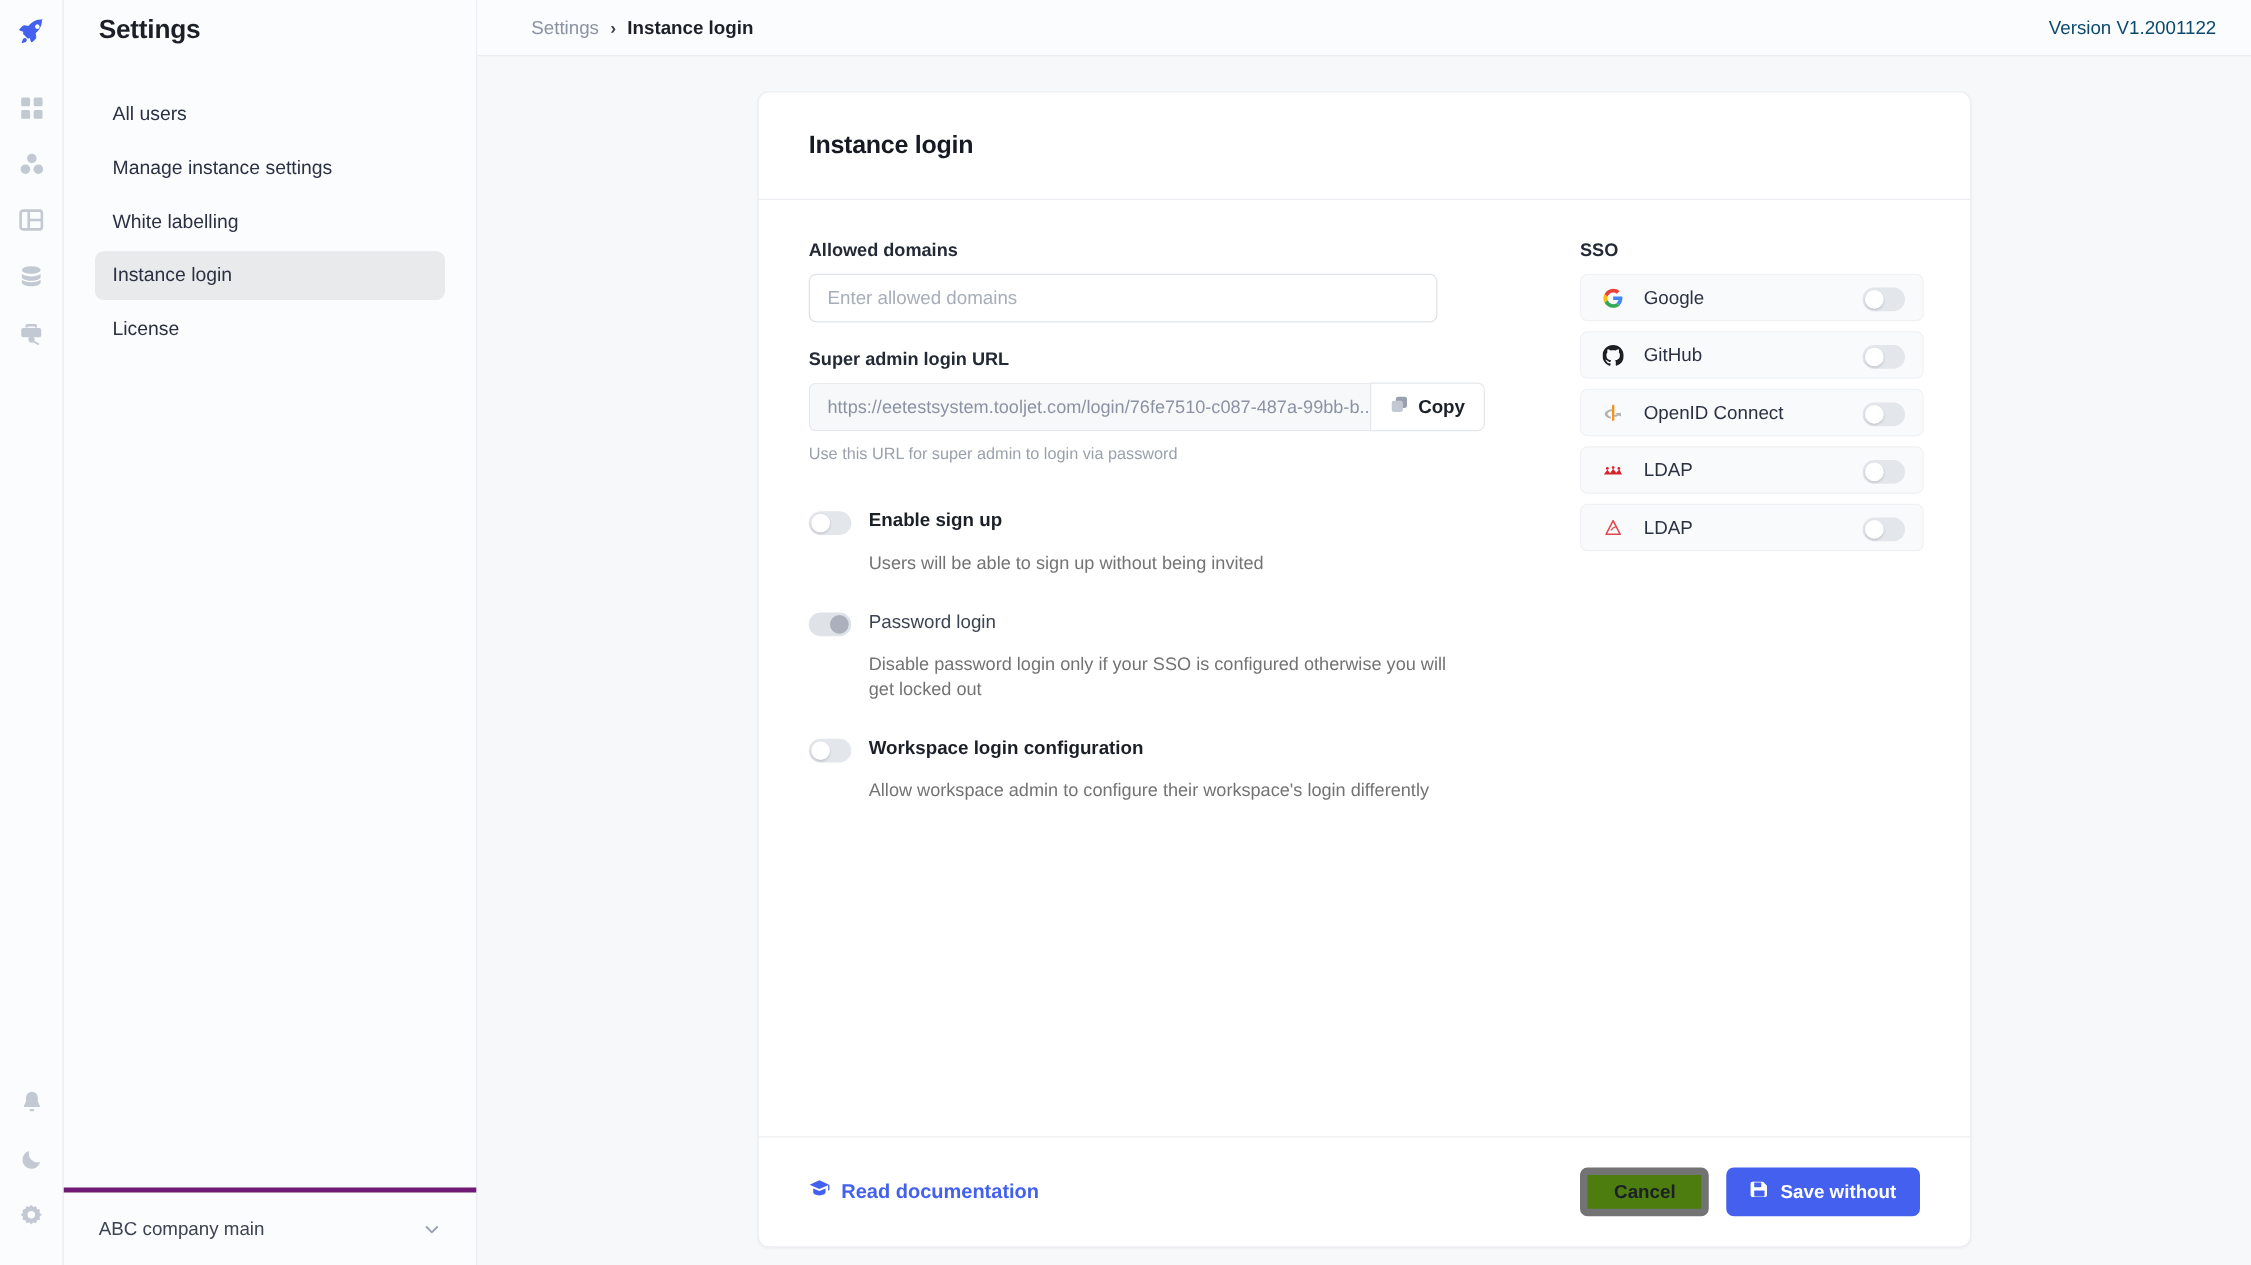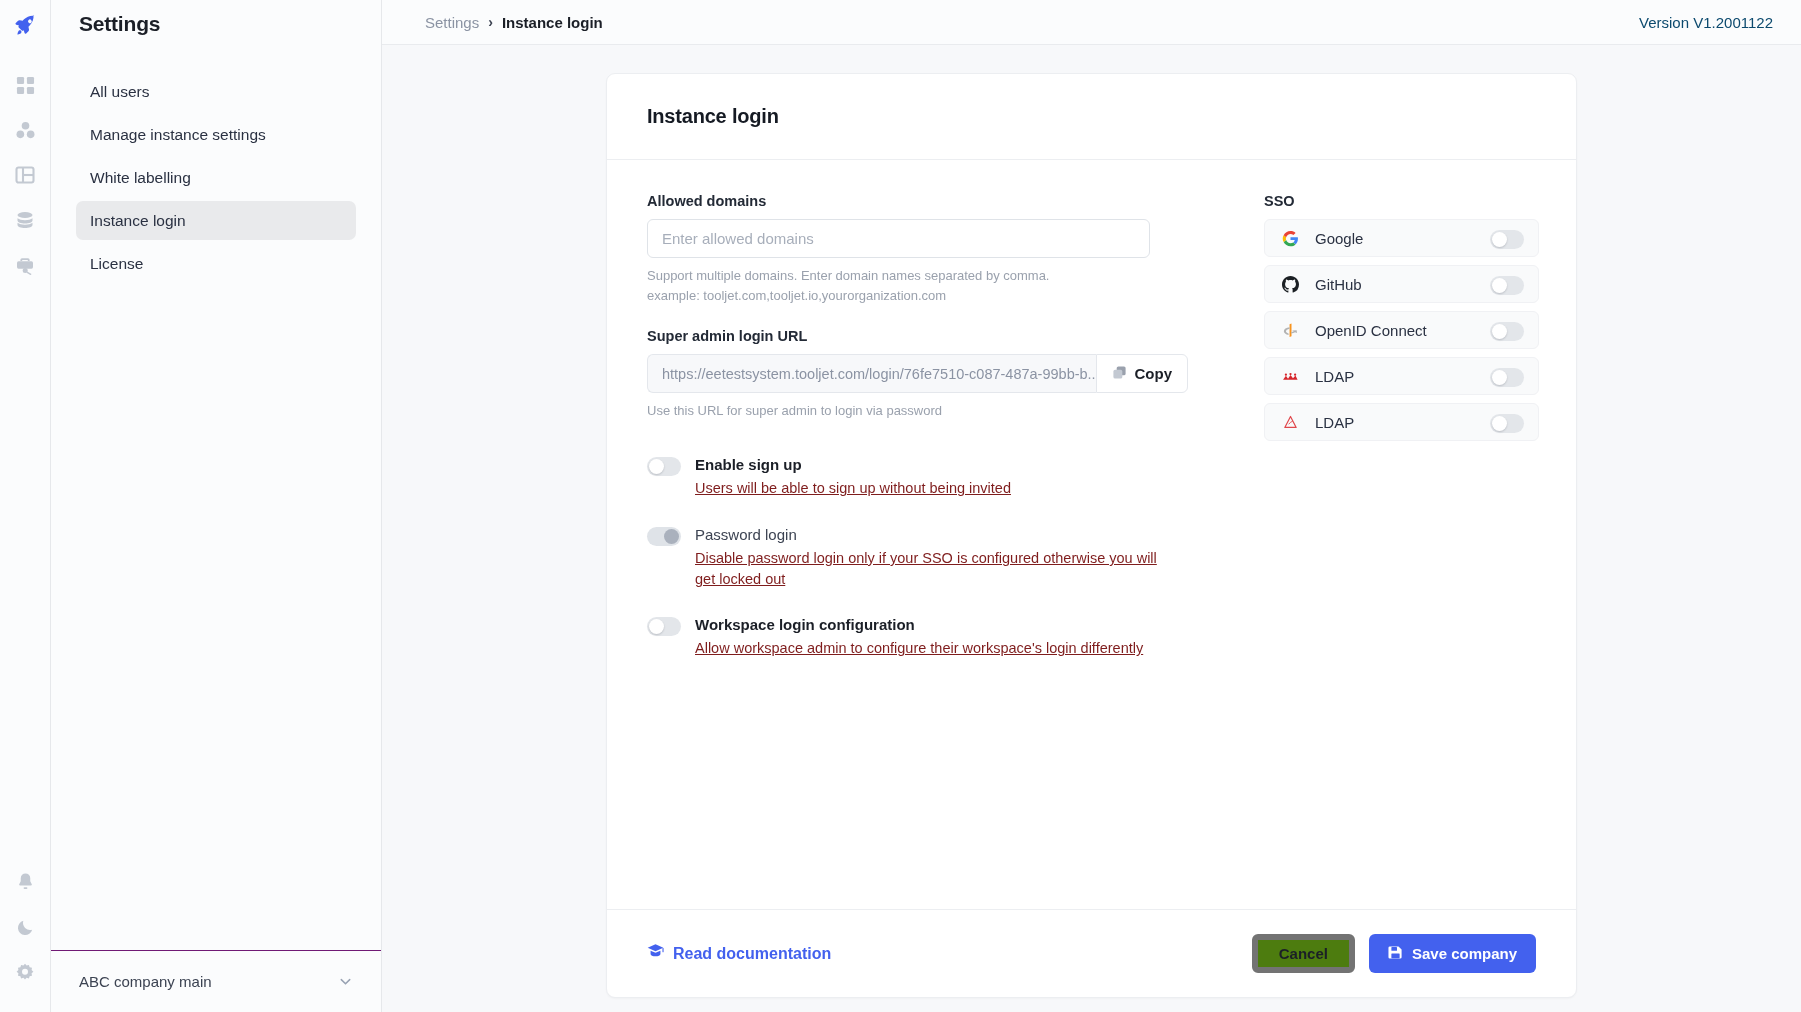--- a/index.html
+++ b/index.html
@@ -39,21 +39,21 @@
   }
   .sidebar-nav { margin-top: 36px; padding: 0 25px; display: flex; flex-direction: column; gap: 4px; }
   .nav-item {
     height: 39px; display: flex; align-items: center;
     padding: 0 14px; border-radius: 7px;
     font-size: 15.5px; color: #2a3142; cursor: pointer;
   }
   .nav-item.active { background: #e9eaec; }
   .sidebar-spacer { flex: 1 1 auto; }
   .workspace {
-    border-top: 1px solid #701a75;
+    border-top: 4px solid #701a75;
     height: 62px; display: flex; align-items: center;
     padding: 0 28px; cursor: pointer;
   }
   .workspace-label { font-size: 15px; color: #3c4352; flex: 1; }
   .chev { color: #98a2b3; display: flex; }
 
   
   .main { flex: 1 1 auto; height: 1012px; display: flex; flex-direction: column; background: #f7f8fa; min-width: 0; }
   .topbar {
     height: 45px; flex: 0 0 45px; background: #fbfcfd;
@@ -123,21 +123,21 @@
   .switch .knob {
     position: absolute; top: 2px; left: 2px;
     width: 15px; height: 15px; border-radius: 50%;
     background: #ffffff; box-shadow: 0 1px 2px rgba(16,24,40,0.18);
   }
   .switch.on-disabled { background: #dfe3e8; }
   .switch.on-disabled .knob { left: auto; right: 2px; background: #aab1bd; box-shadow: none; }
   .switch-text { min-width: 0; }
   .switch-title { font-size: 15px; font-weight: 700; color: #1b1f27; line-height: 19px; }
   .switch-title.muted { color: #3c4352; font-weight: 400; }
-  .switch-desc { font-size: 14.5px; color: #7f1d1d; margin-top: 4px; line-height: 1.42; max-width: 470px; text-decoration: underline; }
+  .switch-desc { font-size: 14.5px; color: #737373; margin-top: 15px; line-height: 1.42; max-width: 470px; }
 
   .sso-label { font-size: 14.5px; font-weight: 700; color: #232a36; margin-bottom: 10px; }
   .sso-list { display: flex; flex-direction: column; gap: 8px; }
   .sso-item {
     width: 275px; height: 38px;
     background: #f9fafb; border: 1px solid #f0f1f4; border-radius: 6px;
     display: flex; align-items: center; padding: 0 14px 0 16px;
     cursor: pointer;
   }
   .sso-icon { width: 18px; height: 18px; display: flex; align-items: center; justify-content: center; flex: 0 0 18px; }
@@ -290,21 +290,20 @@
           <div class="card-title">Instance login</div>
         </div>
 
         <div class="card-body">
 
           <div class="col-left">
 
             <div>
               <div class="field-label">Allowed domains</div>
               <input class="text-input" type="text" placeholder="Enter allowed domains" style="">
-              <div class="hint">Support multiple domains. Enter domain names separated by comma. example: tooljet.com,tooljet.io,yourorganization.com</div>
             </div>
 
             <div style="margin-top:22px;">
               <div class="field-label">Super admin login URL</div>
               <div class="url-row">
                 <div class="url-input">https://eetestsystem.tooljet.com/login/76fe7510-c087-487a-99bb-b...</div>
                 <button class="copy-btn">
                   <span>
                     <svg width="15" height="15" viewBox="0 0 16 16" fill="#9aa1ad">
                       <rect x="5" y="1.5" width="9.5" height="9.5" rx="1.8"></rect>
@@ -443,21 +442,21 @@
           <div class="foot-right">
             <button class="btn-cancel">Cancel</button>
             <button class="btn-save">
               <span>
                 <svg width="15" height="15" viewBox="0 0 16 16" fill="#ffffff">
                   <path d="M2 1.5h9.2L14.5 4.8V13a1.5 1.5 0 0 1-1.5 1.5H2A1.5 1.5 0 0 1 .5 13V3A1.5 1.5 0 0 1 2 1.5z"></path>
                   <rect x="3.6" y="2.2" width="6" height="4" rx=".6" fill="#4361ee"></rect>
                   <rect x="3.6" y="9" width="8.8" height="5" rx=".6" fill="#4361ee"></rect>
                 </svg>
               </span>
-              <span>Save company</span>
+              <span>Save without</span>
             </button>
           </div>
         </div>
 
       </div>
     </div>
   </div>
 </div>
 
 </body></html>

